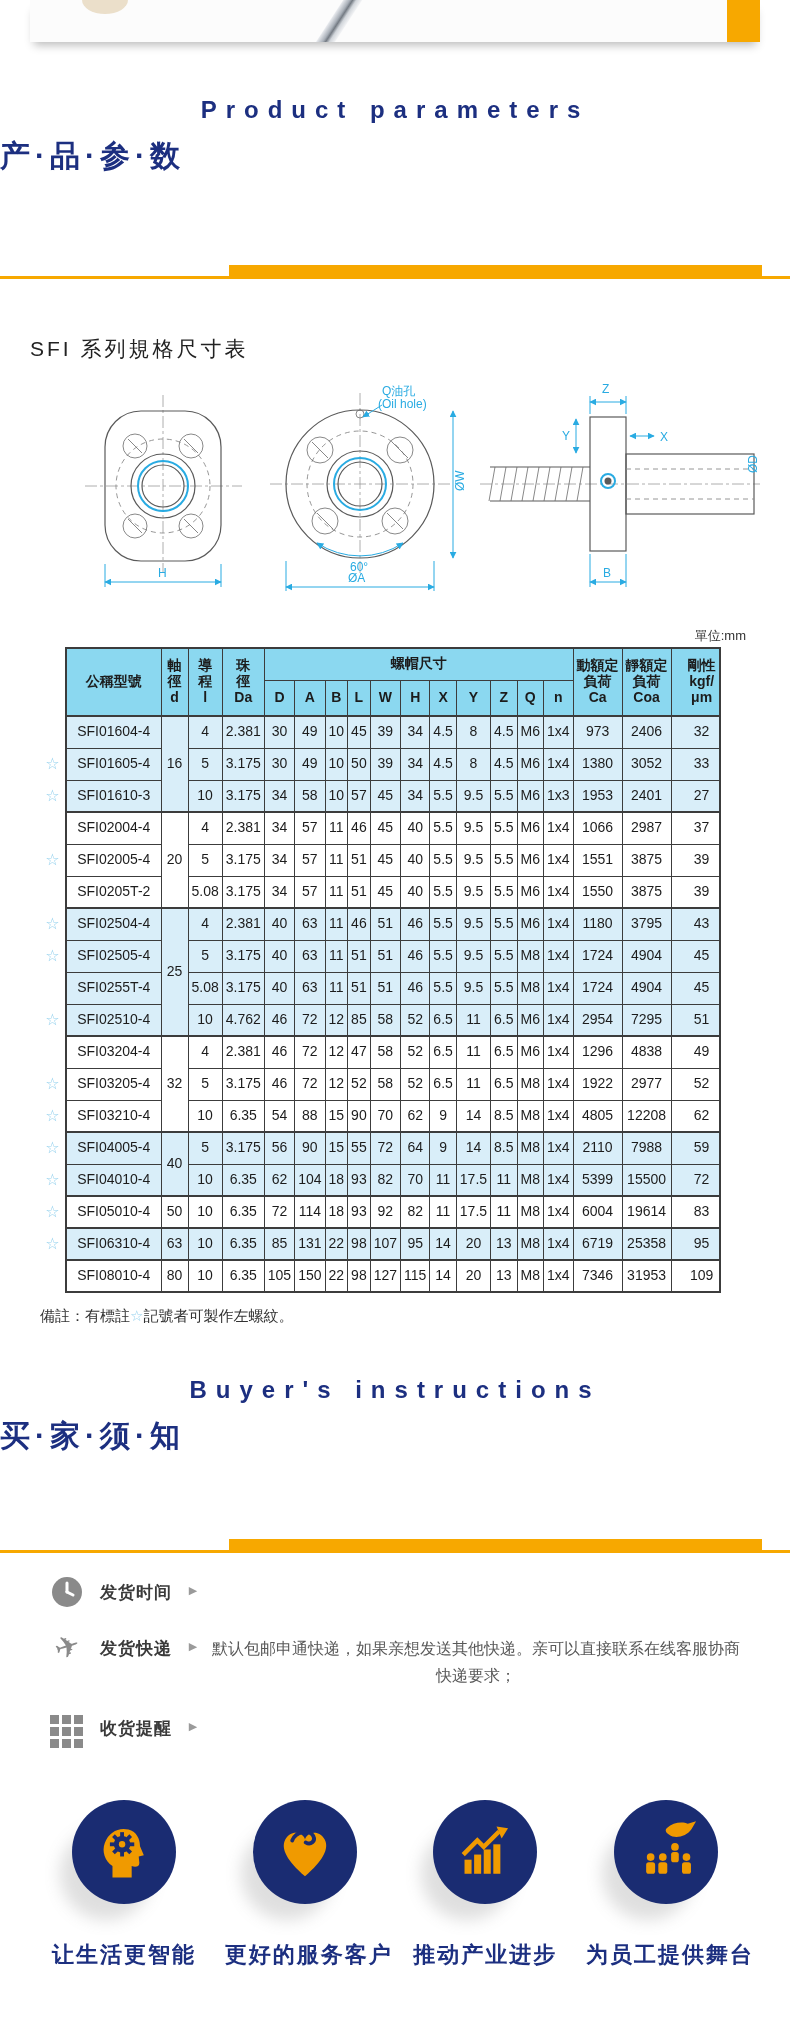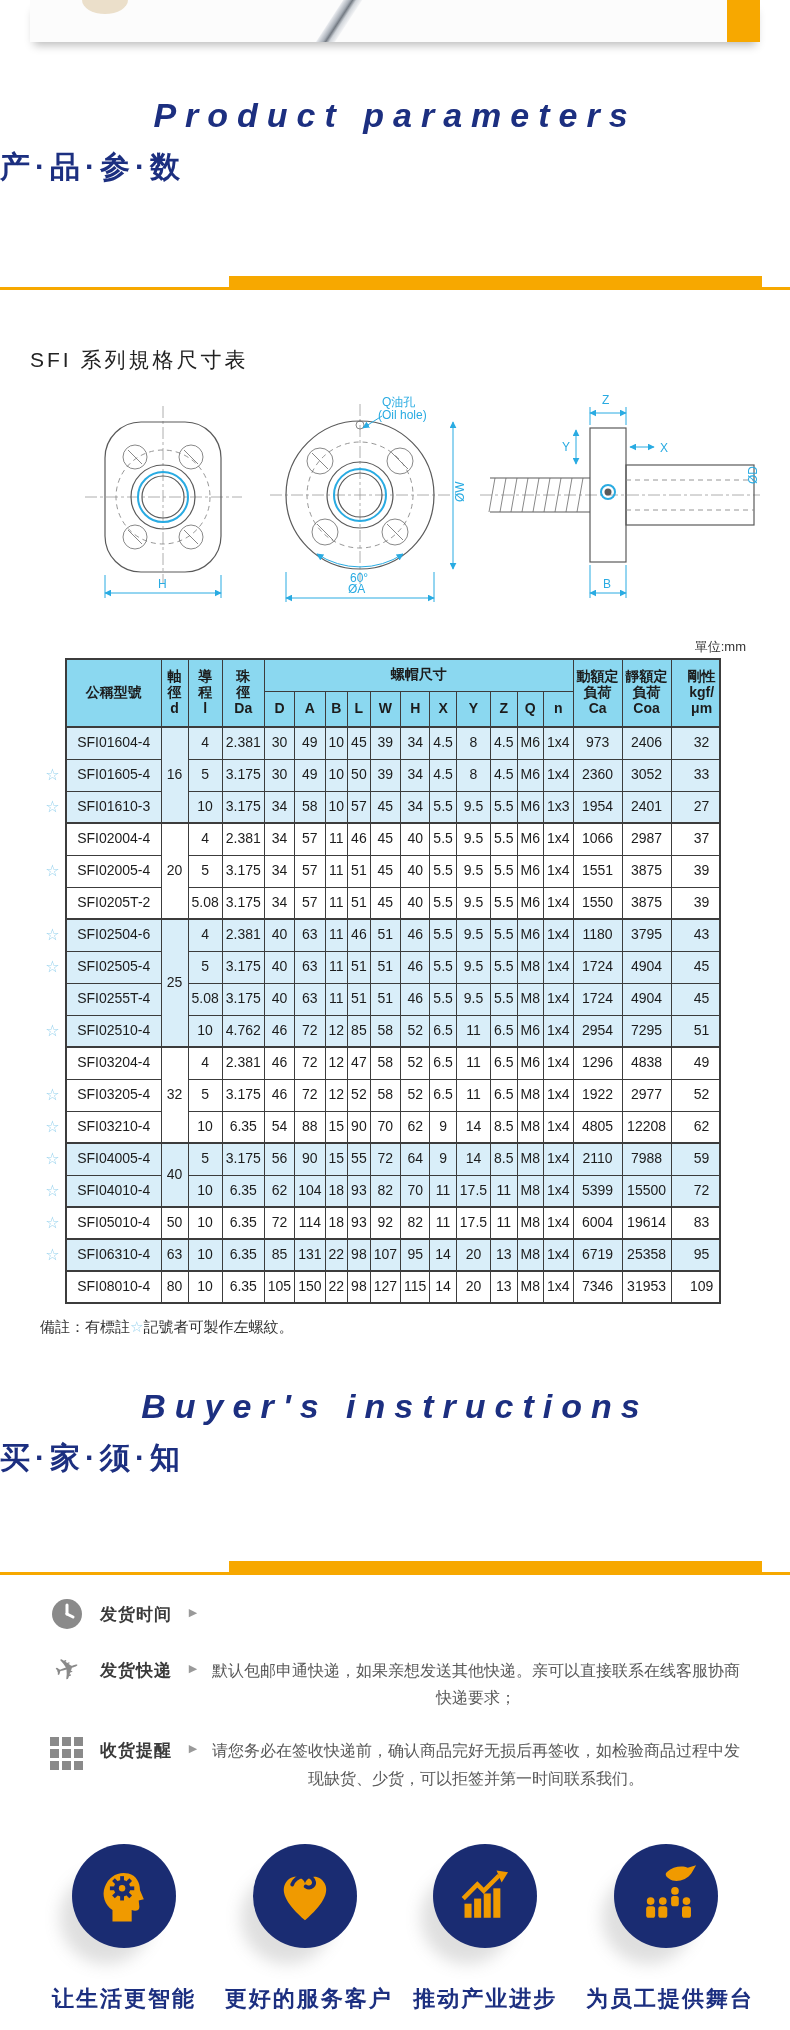--- a/index.html
+++ b/index.html
@@ -19,22 +19,22 @@
     transform:rotate(33deg);
     background:linear-gradient(90deg,#e8eaee 0%,#9aa2ac 35%,#5c646e 50%,#c9ced4 70%,#f2f3f5 100%);
     opacity:.85;
   }
   .blob{
     position:absolute; left:52px; top:-14px; width:46px; height:28px; border-radius:50%;
     background:#e9dcc4; opacity:.9;
   }
   .corner-accent{ position:absolute; right:0; top:0; width:33px; height:44px; background:#F7A800; }
 
-  .h-en{ margin-top:54px; text-align:center; font-size:34px; font-weight:bold;
-         letter-spacing:9px; color:#1C2F80;font-style:italic; }
+  .h-en{ margin-top:54px; text-align:center; font-size:24px; font-weight:bold;
+         letter-spacing:9px; color:#1C2F80; }
   .h-cn{ margin-top:12px; text-align:left; font-size:30px; font-weight:bold;
          letter-spacing:5px; color:#1C2F80; }
   .divider{ margin-top:88px; position:relative; height:14px; }
   .divider .thin{ position:absolute; left:0; right:0; bottom:0; height:3px; background:#F7A800; }
   .divider .thick{ position:absolute; left:29%; right:3.5%; bottom:2px; height:12px; background:#F7A800; }
   .divider2{ margin-top:82px; }
 
   .spec-title{ margin:56px 0 0 30px; font-size:21px; color:#222; letter-spacing:3px; }
 
   .diagrams{ margin:18px 0 0 30px; }
@@ -282,41 +282,41 @@
           <td>49</td>
           <td>10</td>
           <td>50</td>
           <td>39</td>
           <td>34</td>
           <td>4.5</td>
           <td>8</td>
           <td>4.5</td>
           <td>M6</td>
           <td>1x4</td>
-          <td>2360</td>
+          <td>1380</td>
           <td>3052</td>
           <td class="right2">33</td>
         </tr>
         <tr class="tint">
           <td class="nb star-cell">☆</td>
           <td class="model left2">SFI01610-3</td>
           <td>10</td>
           <td>3.175</td>
           <td>34</td>
           <td>58</td>
           <td>10</td>
           <td>57</td>
           <td>45</td>
           <td>34</td>
           <td>5.5</td>
           <td>9.5</td>
           <td>5.5</td>
           <td>M6</td>
           <td>1x3</td>
-          <td>1954</td>
+          <td>1953</td>
           <td>2401</td>
           <td class="right2">27</td>
         </tr>
         <tr class="gstart">
           <td class="nb star-cell"></td>
           <td class="model left2">SFI02004-4</td>
           <td class="dcol" rowspan="3">20</td>
           <td>4</td>
           <td>2.381</td>
           <td>34</td>
@@ -369,21 +369,21 @@
           <td>9.5</td>
           <td>5.5</td>
           <td>M6</td>
           <td>1x4</td>
           <td>1550</td>
           <td>3875</td>
           <td class="right2">39</td>
         </tr>
         <tr class="tint gstart">
           <td class="nb star-cell">☆</td>
-          <td class="model left2">SFI02504-6</td>
+          <td class="model left2">SFI02504-4</td>
           <td class="dcol" rowspan="4">25</td>
           <td>4</td>
           <td>2.381</td>
           <td>40</td>
           <td>63</td>
           <td>11</td>
           <td>46</td>
           <td>51</td>
           <td>46</td>
           <td>5.5</td>
@@ -666,21 +666,20 @@
           <span></span>
           <span></span>
           <span></span>
           <span></span>
           <span></span>
           <span></span>
         </span>
       </span>
       <span class="info-label">收货提醒</span>
       <span class="info-arrow">▶</span>
-      <span class="info-text">请您务必在签收快递前，确认商品完好无损后再签收，如检验商品过程中发现缺货、少货，可以拒签并第一时间联系我们。</span>
     </div>
   </div>
 
 <div class="values">
     <div class="value-item">
       <div class="value-circle">
         <svg width="64" height="64" viewBox="0 0 100 100">
           <path fill="#F09A00" d="M32 90 V72 C20 64 15 49 20 36 C26 19 42 11 57 15 C69 18 75 29 75 41 L81 55 L73 57 L74 67 C74 73 68 74 62 72 L62 90 Z"></path>
           <g fill="#1A2C72" transform="translate(47,38)">
             <rect x="-3" y="-19" width="6" height="8" transform="rotate(0)"></rect>

